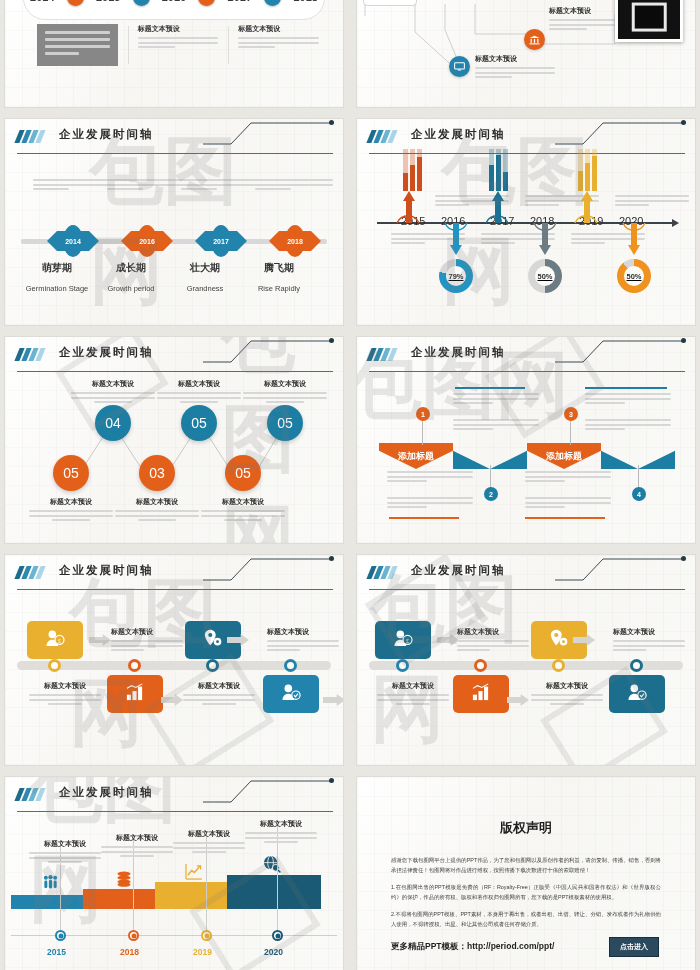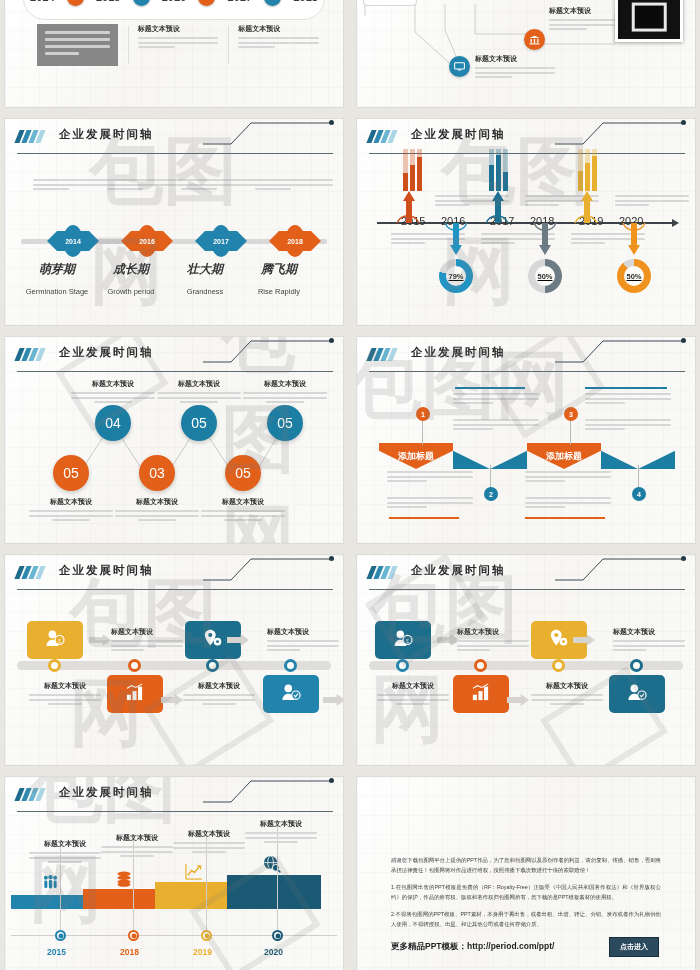--- a/index.html
+++ b/index.html
@@ -99,21 +99,21 @@
   
   .tl3{position:absolute;left:16px;right:16px;top:112px;height:20px;}
   .tl3 .bar{position:absolute;left:0;right:0;top:8px;height:5px;background:#d8d8d8;border-radius:2px;}
   .hex{
     position:absolute;top:0;width:52px;height:20px;
     clip-path:polygon(10px 0,42px 0,52px 50%,42px 100%,10px 100%,0 50%);
     display:flex;align-items:center;justify-content:center;
   }
   .hex span{position:relative;z-index:2;color:#fff;font-size:7px;font-weight:bold;}
   .s3-cap{position:absolute;text-align:center;width:80px;}
-  .s3-cn{font-size:12px;font-weight:bold;color:#333;font-style:italic;}
+  .s3-cn{font-size:10px;font-weight:bold;color:#333;}
   .s3-en{font-size:7.5px;color:#444;margin-top:9px;}
   .s3-txt{position:absolute;width:78px;}
 
   
   .axis{position:absolute;height:1.5px;background:#3b4248;}
   .axis:after{content:"";position:absolute;right:-6px;top:-3px;border-left:7px solid #3b4248;
     border-top:4px solid transparent;border-bottom:4px solid transparent;}
   .yrlabel{position:absolute;font-size:11px;color:#2f2f2f;}
   .colset{position:absolute;display:flex;align-items:flex-end;gap:2px;}
   .colset .c{width:5px;position:relative;}
@@ -948,20 +948,21 @@
         <div class="t">标题文本预设</div>
         <div class="ln2"></div>
           <div class="ln2"></div>
           <div class="ln2 s" style="margin-left:auto;margin-right:auto;"></div>
       </div>
     </div>
   </div>
 
   <div class="slide">
     <div class="inner">
+      <div class="cp-title">版权声明</div>
       <div class="cp-body">
         <p>感谢您下载包图网平台上提供的PPT作品，为了您和包图网以及原创作者的利益，请勿复制、传播、销售，否则将承担法律责任！包图网将对作品进行维权，按照传播下载次数进行十倍的索取赔偿！</p>
         <p>1.在包图网出售的PPT模板是免费的（RF：Royalty-Free）正版受《中国人民共和国著作权法》和《世界版权公约》的保护，作品的所有权、版权和著作权归包图网所有，您下载的是PPT模板素材的使用权。</p>
         <p>2.不得将包图网的PPT模板、PPT素材，本身用于再出售，或者出租、出借、转让、分销、发布或者作为礼物供他人使用，不得转授权、出星、和让其他公司或者任何存储介质。</p>
       </div>
       <div class="cp-more">更多精品PPT模板：http://period.com/ppt/</div>
       <div class="cp-btn">点击进入</div>
     </div>
   </div>
 

